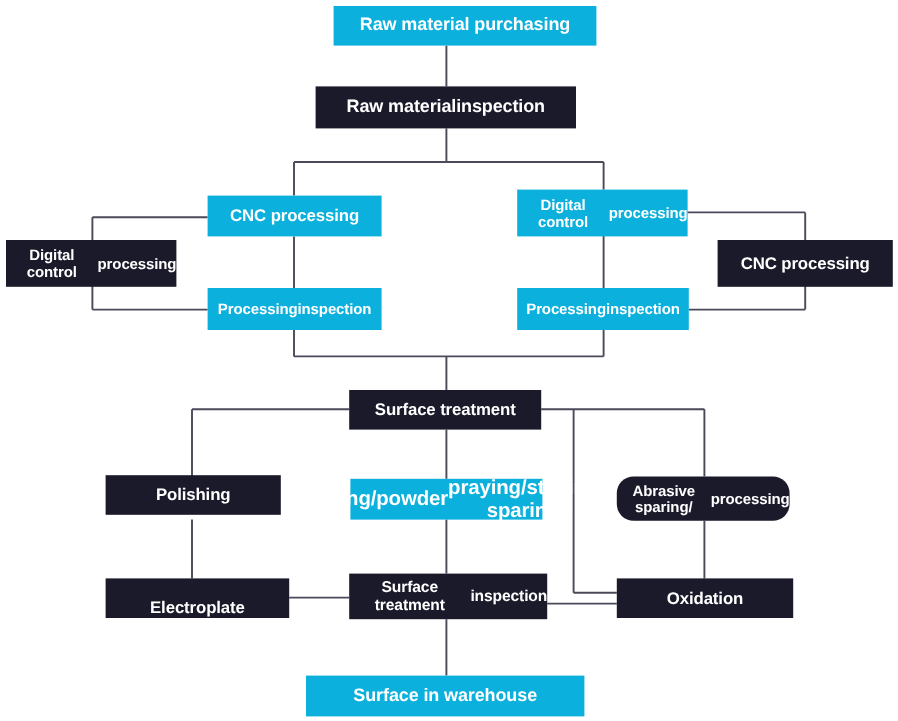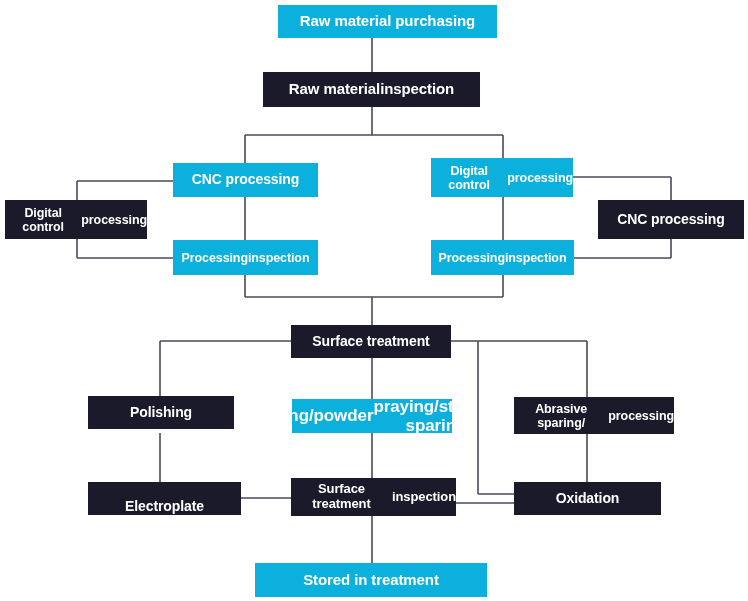--- a/index.html
+++ b/index.html
@@ -109,31 +109,31 @@
       <div class="node dark" style="left: 291px; top: 325px; width: 160px; height: 33px; font-size: 14px;">
         <div>Surface treatment</div>
       </div>
       <div class="node dark" style="left: 88px; top: 396px; width: 146px; height: 33px; font-size: 14px;">
         <div>Polishing</div>
       </div>
       <div class="node cyan" style="left: 292px; top: 399px; width: 160px; height: 34px; font-size: 17px;">
         <div>Printing/powder</div>
         <div>praying/stoving sparing</div>
       </div>
-      <div class="node dark" style="left: 514px; top: 397px; width: 160px; height: 37px; font-size: 12.5px;">
+      <div class="node dark" style="left: 514px; top: 397px; width: 144px; height: 37px; font-size: 12.5px; border-radius: 14px;">
         <div>Abrasive sparing/</div>
         <div>processing</div>
       </div>
       <div class="node dark" style="left: 88px; top: 482px; width: 153px; height: 33px; font-size: 14px; align-items: flex-end;">
         <div>Electroplate</div>
       </div>
       <div class="node dark" style="left: 291px; top: 478px; width: 165px; height: 38px; font-size: 13px;">
         <div>Surface treatment</div>
         <div>inspection</div>
       </div>
       <div class="node dark" style="left: 514px; top: 482px; width: 147px; height: 33px; font-size: 14px;">
         <div>Oxidation</div>
       </div>
       <div class="node cyan" style="left: 255px; top: 563px; width: 232px; height: 34px; font-size: 15px;">
-        <div>Stored in treatment</div>
+        <div>Surface in warehouse</div>
       </div>
     </div>
 </div>
 
 </body></html>

